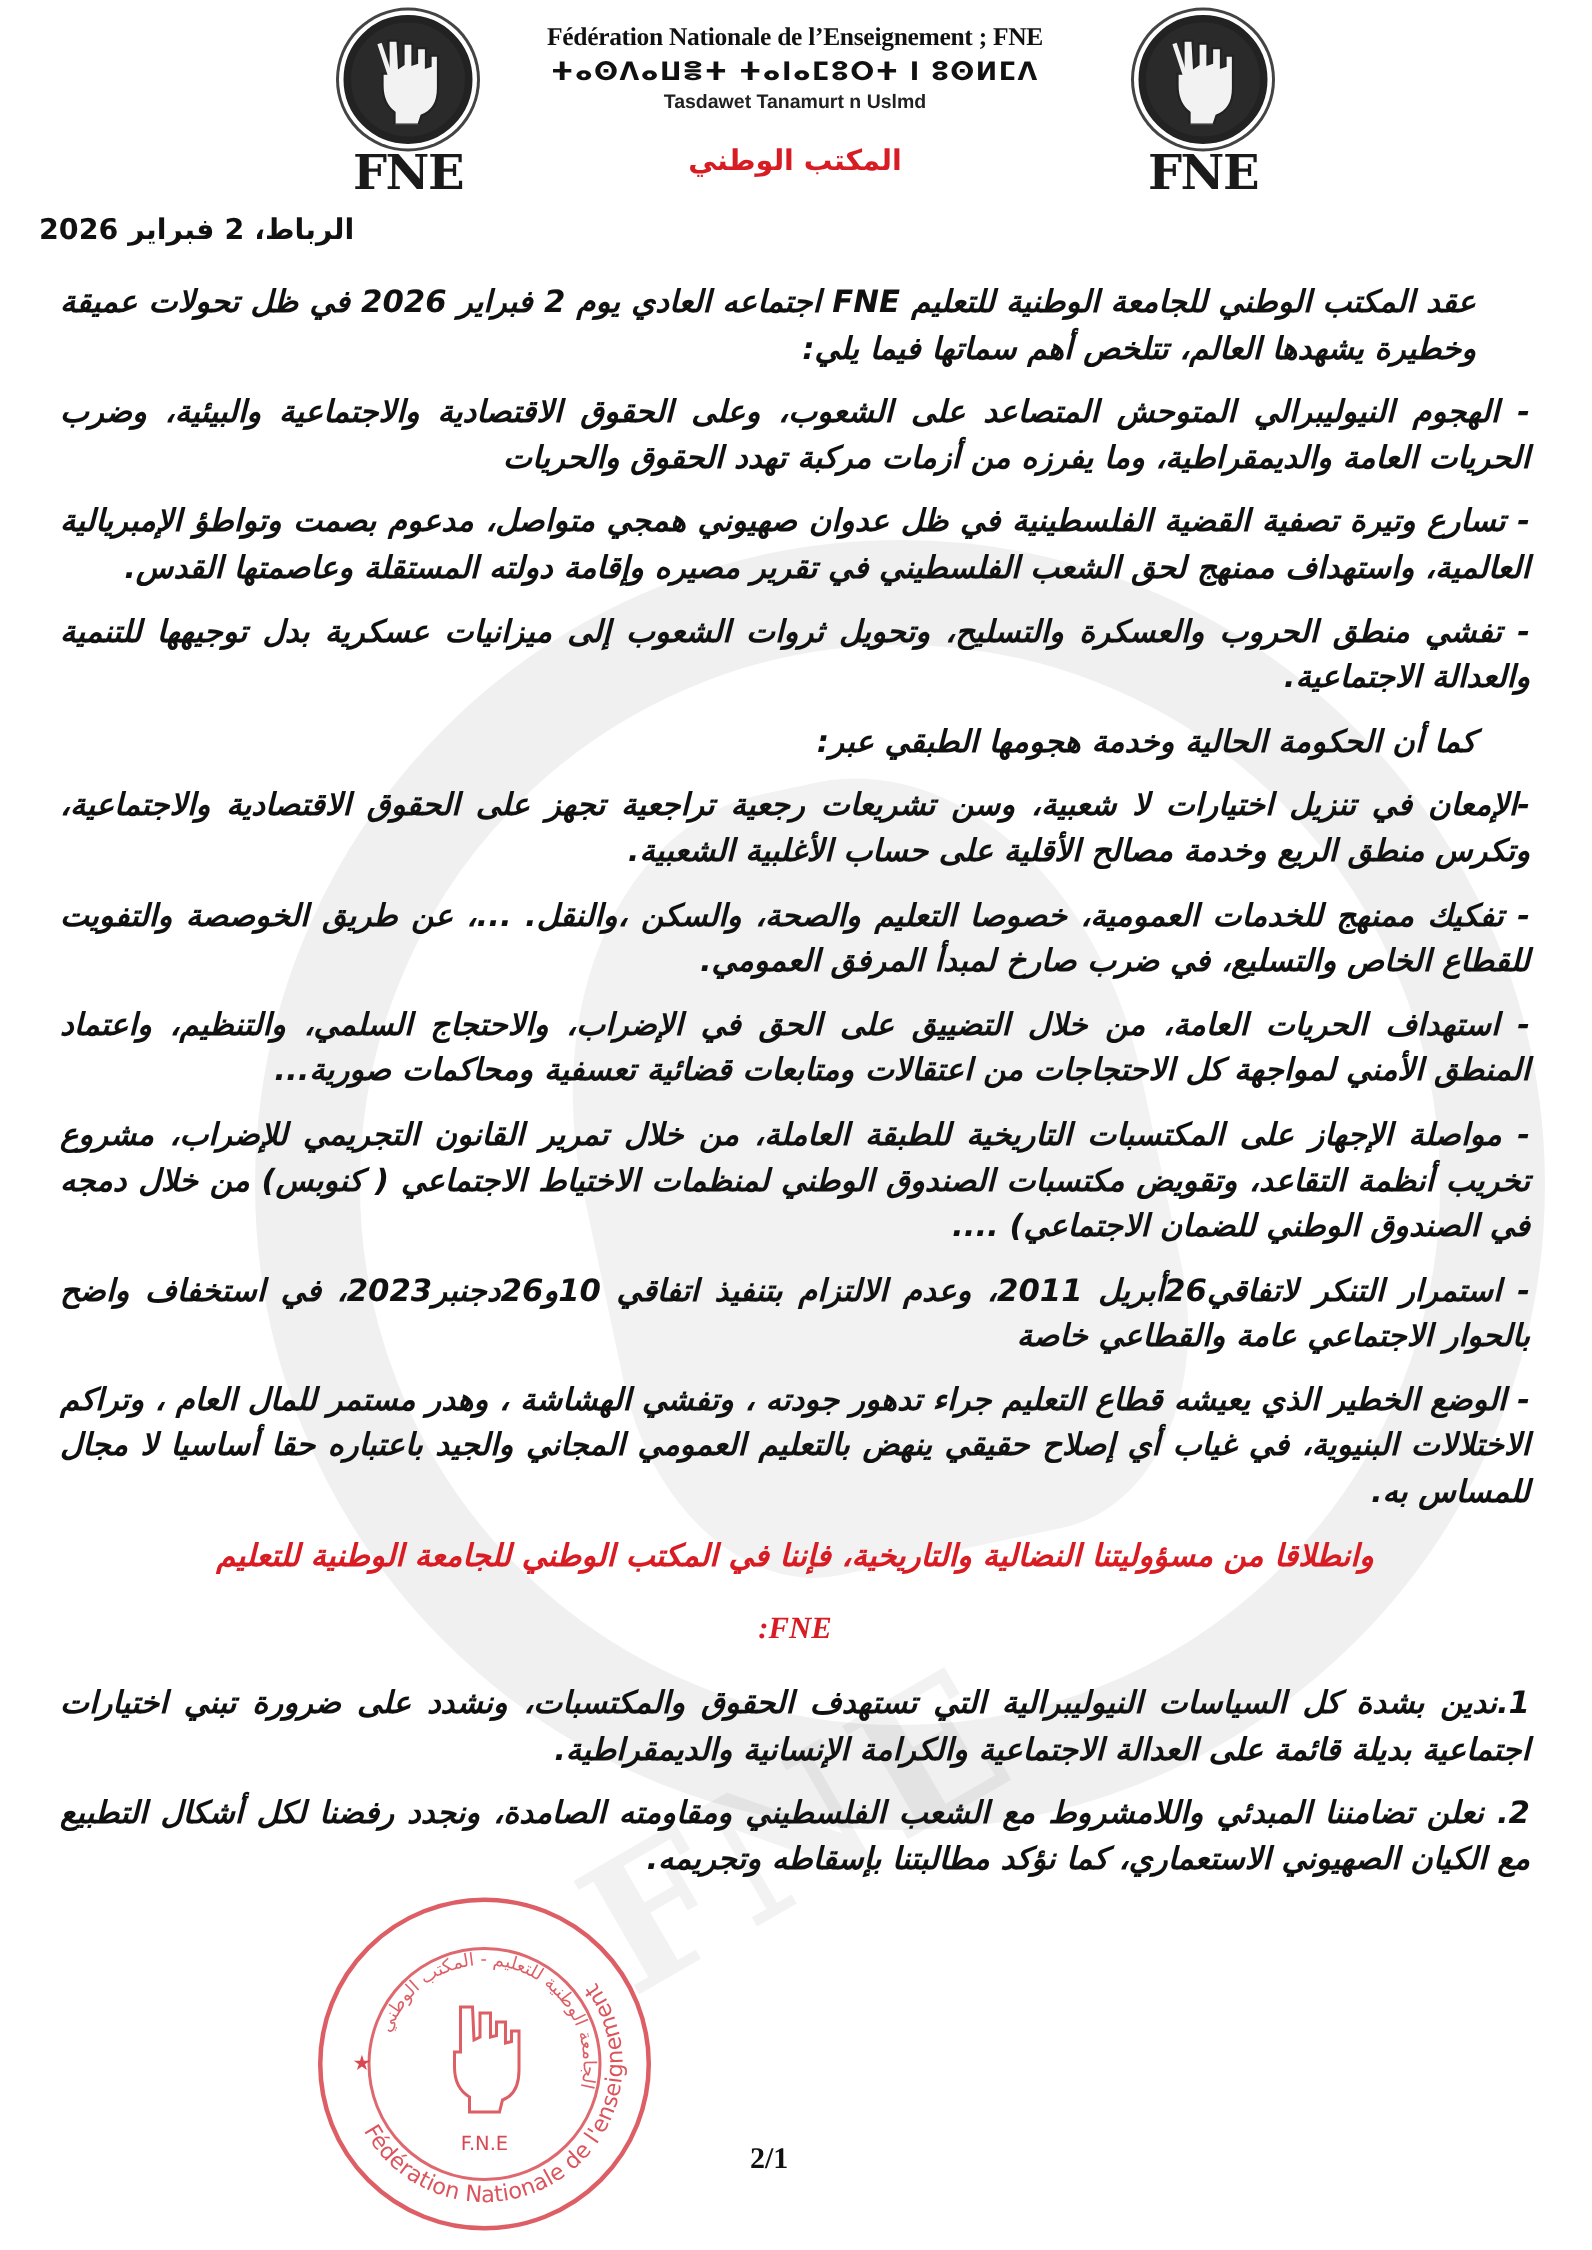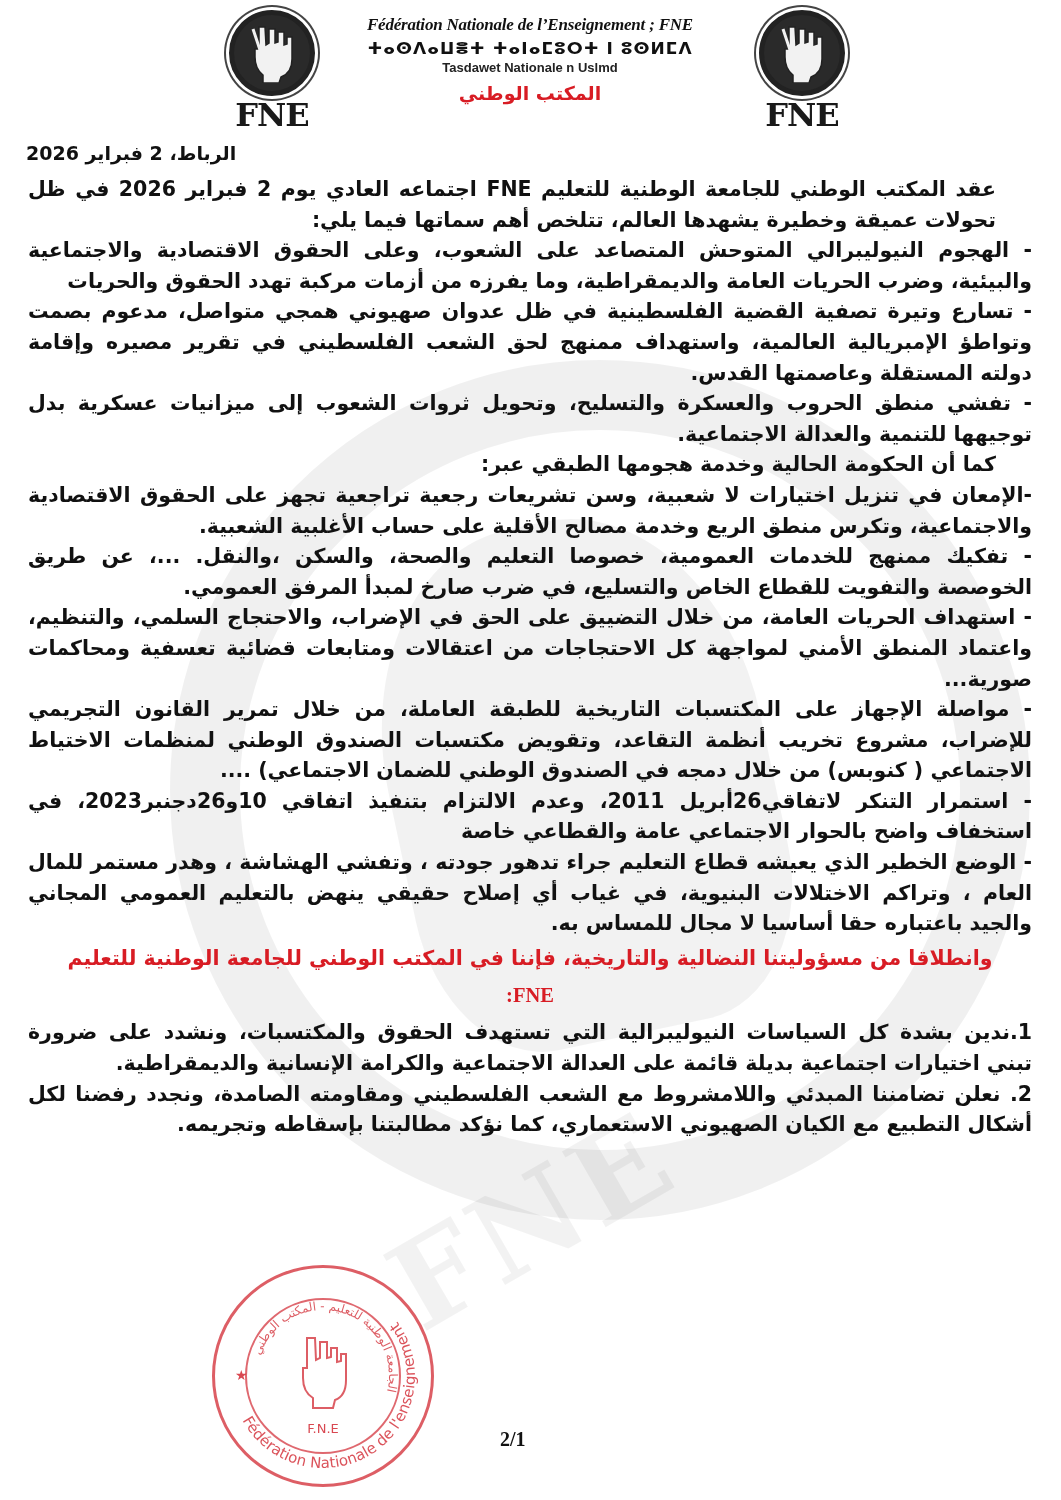--- a/index.html
+++ b/index.html
@@ -43,38 +43,38 @@
       letter-spacing: -1px; color: #1a1a1a; line-height: 34px; margin-top: 2px;
     }
     .header-center {
       position: absolute; left: 320px; width: 420px; top: 14px; text-align: center;
     }
     .title-ar {
       direction: rtl; font-size: 27px; font-weight: bold; line-height: 36px; color: #111;
     }
     .title-fr {
       font-family: "Liberation Serif", serif; font-weight: bold; font-size: 17px;
-      line-height: 22px; color: #111; letter-spacing: -0.2px; font-style: italic;
+      line-height: 22px; color: #111; letter-spacing: -0.2px;
     }
     .title-tz { font-size: 17px; font-weight: bold; line-height: 24px; letter-spacing: 1px; color: #111; text-align: center; }
     .title-tz-latin { font-family: "Liberation Sans", sans-serif; font-size: 13px; font-weight: bold; line-height: 16px; color: #222; }
     .bureau {
-      direction: rtl; font-size: 19px; font-weight: bold; color: #d81c24; line-height: 30px; margin-top: 2px;
+      direction: rtl; font-size: 19px; font-weight: bold; color: #d81c24; line-height: 30px; margin-top: 16px;
     }
     .date-line {
       position: absolute; left: 26px; top: 142px; direction: rtl;
       font-size: 19px; font-weight: bold; color: #111; z-index: 1;
     }
 
     
     .content {
       position: absolute; left: 28px; top: 174px; width: 1004px; direction: rtl; z-index: 1;
       font-size: 20.5px; font-weight: bold; line-height: 30.6px; text-align: justify;
     }
-    .content p { margin: 0; }
+    .content p { margin: 12px; font-style: italic; }
     .indent { padding-right: 36px; }
     .declaration {
       color: #d81c24; text-align: center; margin-top: 4px !important;
     }
     .declaration-fne {
       color: #d81c24; text-align: center; font-family: "Liberation Serif", serif; line-height: 44px;
     }
     .page-num {
       position: absolute; left: 500px; top: 1428px; font-family: "Liberation Serif", serif;
       font-weight: bold; font-size: 20px; color: #111; z-index: 1;
@@ -106,21 +106,21 @@
         <path d="M14 4 L20 4 L21 22 L24 20 L24 6 L30 6 L30 20 L33 19 L33 9 L39 9 L39 22 L42 21 L42 14 L47 14 L47 36 Q47 50 36 54 L34 60 L18 60 L18 52 Q10 46 10 34 L10 26 L14 26 Z" fill="#f2f2f2" stroke="#222" stroke-width="1.5"></path>
         <path d="M8 6 L16 30" stroke="#f2f2f2" stroke-width="3"></path>
       </svg>
     </div>
     <div class="logo-text">FNE</div>
   </div>
 
   <div class="header-center">
     <div class="title-fr">Fédération Nationale de l’Enseignement ; FNE</div>
     <div class="title-tz">ⵜⴰⵙⴷⴰⵡⴻⵜ ⵜⴰⵏⴰⵎⵓⵔⵜ ⵏ ⵓⵙⵍⵎⴷ</div>
-    <div class="title-tz-latin">Tasdawet Nationale n Uslmd</div>
+    <div class="title-tz-latin">Tasdawet Tanamurt n Uslmd</div>
     <div class="bureau">المكتب الوطني</div>
   </div>
 
   <div class="logo right">
     <div class="logo-ring">
       <svg viewBox="0 0 54 60">
         <path d="M14 4 L20 4 L21 22 L24 20 L24 6 L30 6 L30 20 L33 19 L33 9 L39 9 L39 22 L42 21 L42 14 L47 14 L47 36 Q47 50 36 54 L34 60 L18 60 L18 52 Q10 46 10 34 L10 26 L14 26 Z" fill="#f2f2f2" stroke="#222" stroke-width="1.5"></path>
         <path d="M8 6 L16 30" stroke="#f2f2f2" stroke-width="3"></path>
       </svg>
     </div>

